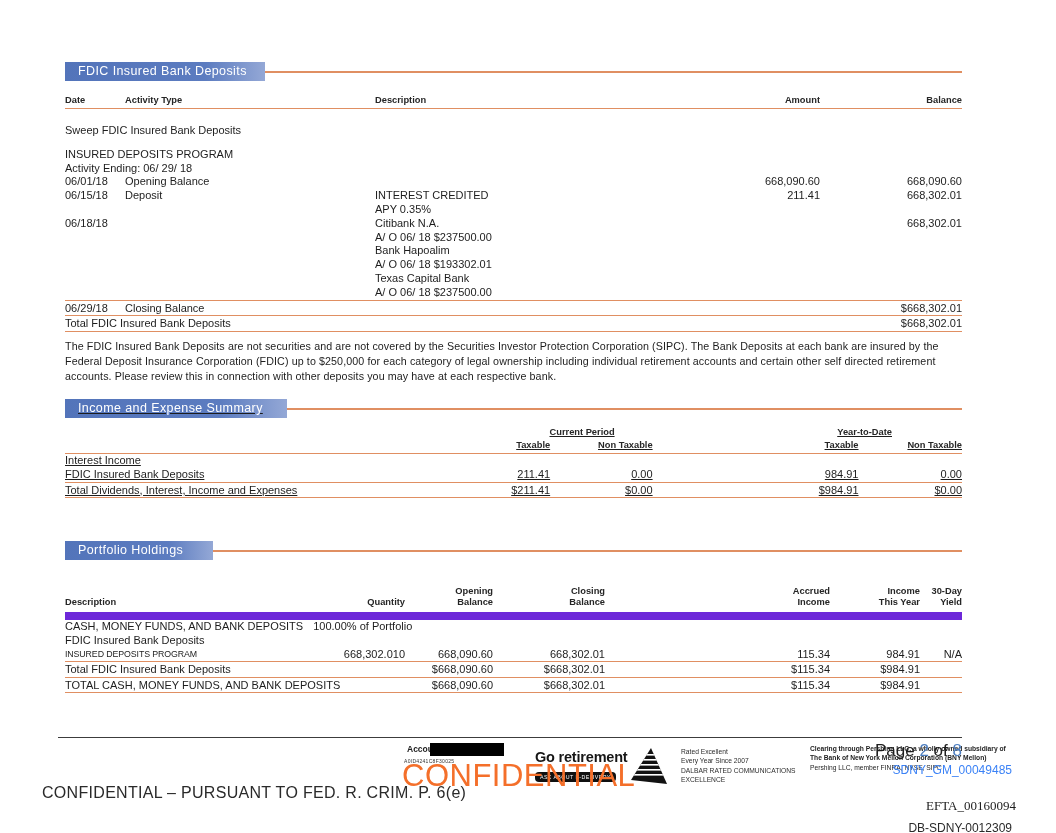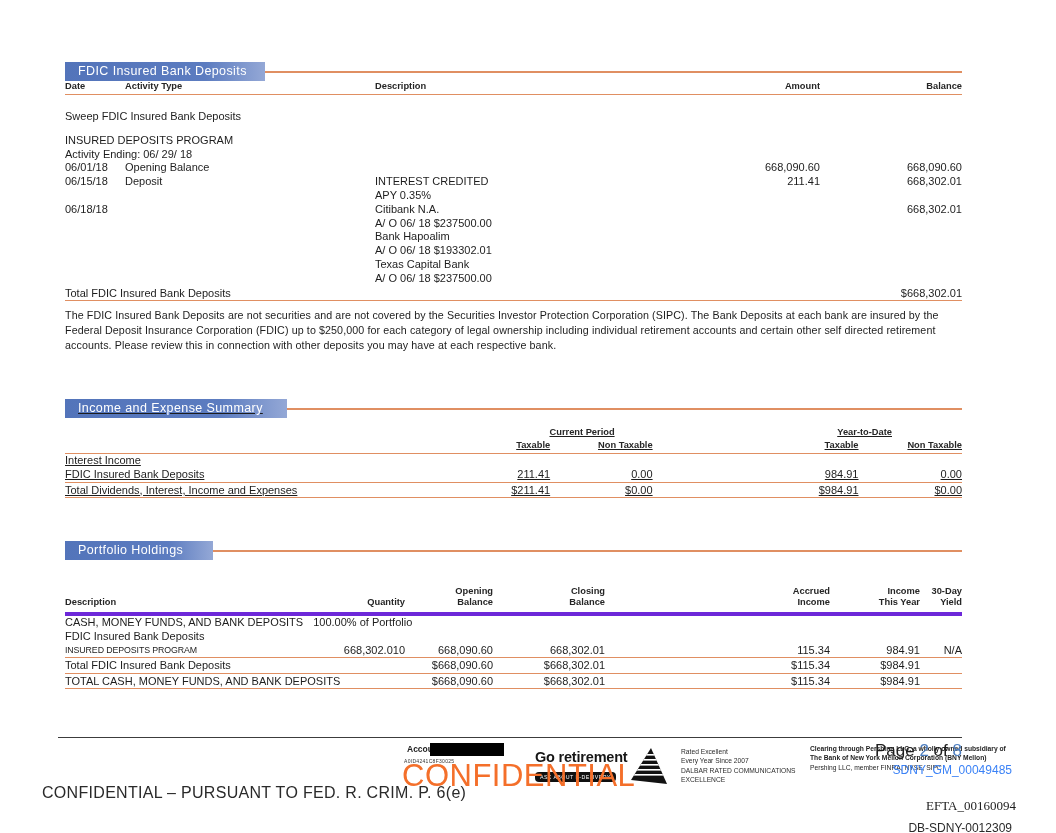--- a/index.html
+++ b/index.html
@@ -26,21 +26,21 @@
   .num{text-align:right;}
   thead tr th{border-bottom:1.5px solid #e08f62;padding-bottom:2px;}
   .row-sweep td{padding-top:15px;padding-bottom:10px;}
   .closing-row td{border-top:1.5px solid #e08f62;border-bottom:1.5px solid #e08f62;line-height:14.5px;}
   .total-row td{border-bottom:1.5px solid #e08f62;line-height:14.5px;}
   .dbl-row td{border-top:1.5px solid #e08f62;border-bottom:1.5px solid #e08f62;line-height:14.5px;margin-left:23px;}
   .disclaimer{margin:7px 0 0;font-size:10.7px;line-height:15px;letter-spacing:.1px;}
 
   .grp{text-align:right;font-size:9.3px;}
   .small-label{font-size:8.8px;letter-spacing:-.1px;line-height:13.8px;}
-  .ph-head th{border-bottom:4px solid #6d28d9;padding-bottom:4px;}
+  .ph-head th{border-bottom:8px solid #6d28d9;padding-bottom:4px;}
 
   
   .hr-footer{position:absolute;left:58px;top:737px;width:904px;height:1px;background:#3c3c3c;}
   .acct-label{position:absolute;left:407px;top:744px;font-size:8.5px;font-weight:bold;color:#222;}
   .redaction{position:absolute;left:430px;top:743px;width:74px;height:13px;background:#000;}
   .acct-code{position:absolute;left:404px;top:758px;font-size:5px;letter-spacing:.3px;color:#333;}
   .gp{position:absolute;left:535px;top:750px;z-index:1;}
   .gp-title{font-size:14.5px;font-weight:bold;color:#161616;letter-spacing:-.2px;line-height:15px;}
   .gp-tag{display:inline-block;background:#101010;color:#fff;font-size:5.3px;letter-spacing:.4px;
           border-radius:4px;padding:2px 5px;margin-top:1px;}
@@ -60,21 +60,21 @@
 </head>
 <body>
 
 <div class="page">
 
   <div class="section" style="top:62px;">
     <div class="sh">
       <div class="sh-box" style="width:200px;">FDIC Insured Bank Deposits</div>
       <div class="sh-line"></div>
     </div>
-    <table style="">
+    <table style="margin-top:14px;">
       <colgroup>
           <col style="width:60px">
           <col style="width:250px">
           <col style="width:285px">
           <col style="width:160px">
           <col style="width:142px">
         </colgroup>
       <thead>
         <tr>
           <th>Date</th>
@@ -149,20 +149,27 @@
           <td>Texas Capital Bank</td>
           <td class="num"></td>
           <td class="num"></td>
         </tr>
         <tr>
           <td></td>
           <td></td>
           <td>A/ O 06/ 18 $237500.00</td>
           <td class="num"></td>
           <td class="num"></td>
+        </tr>
+        <tr class="closing-row">
+          <td>06/29/18</td>
+          <td>Closing Balance</td>
+          <td></td>
+          <td></td>
+          <td class="num">$668,302.01</td>
         </tr>
         <tr class="total-row">
           <td colspan="4">Total FDIC Insured Bank Deposits</td>
           <td class="num">$668,302.01</td>
         </tr>
       </tbody>
     </table>
     <p class="disclaimer">The FDIC Insured Bank Deposits are not securities and are not covered by the Securities Investor Protection Corporation (SIPC). The Bank Deposits at each bank are insured by the Federal Deposit Insurance Corporation (FDIC) up to $250,000 for each category of legal ownership including individual retirement accounts and certain other self directed retirement accounts. Please review this in connection with other deposits you may have at each respective bank.</p>
   </div>
 

